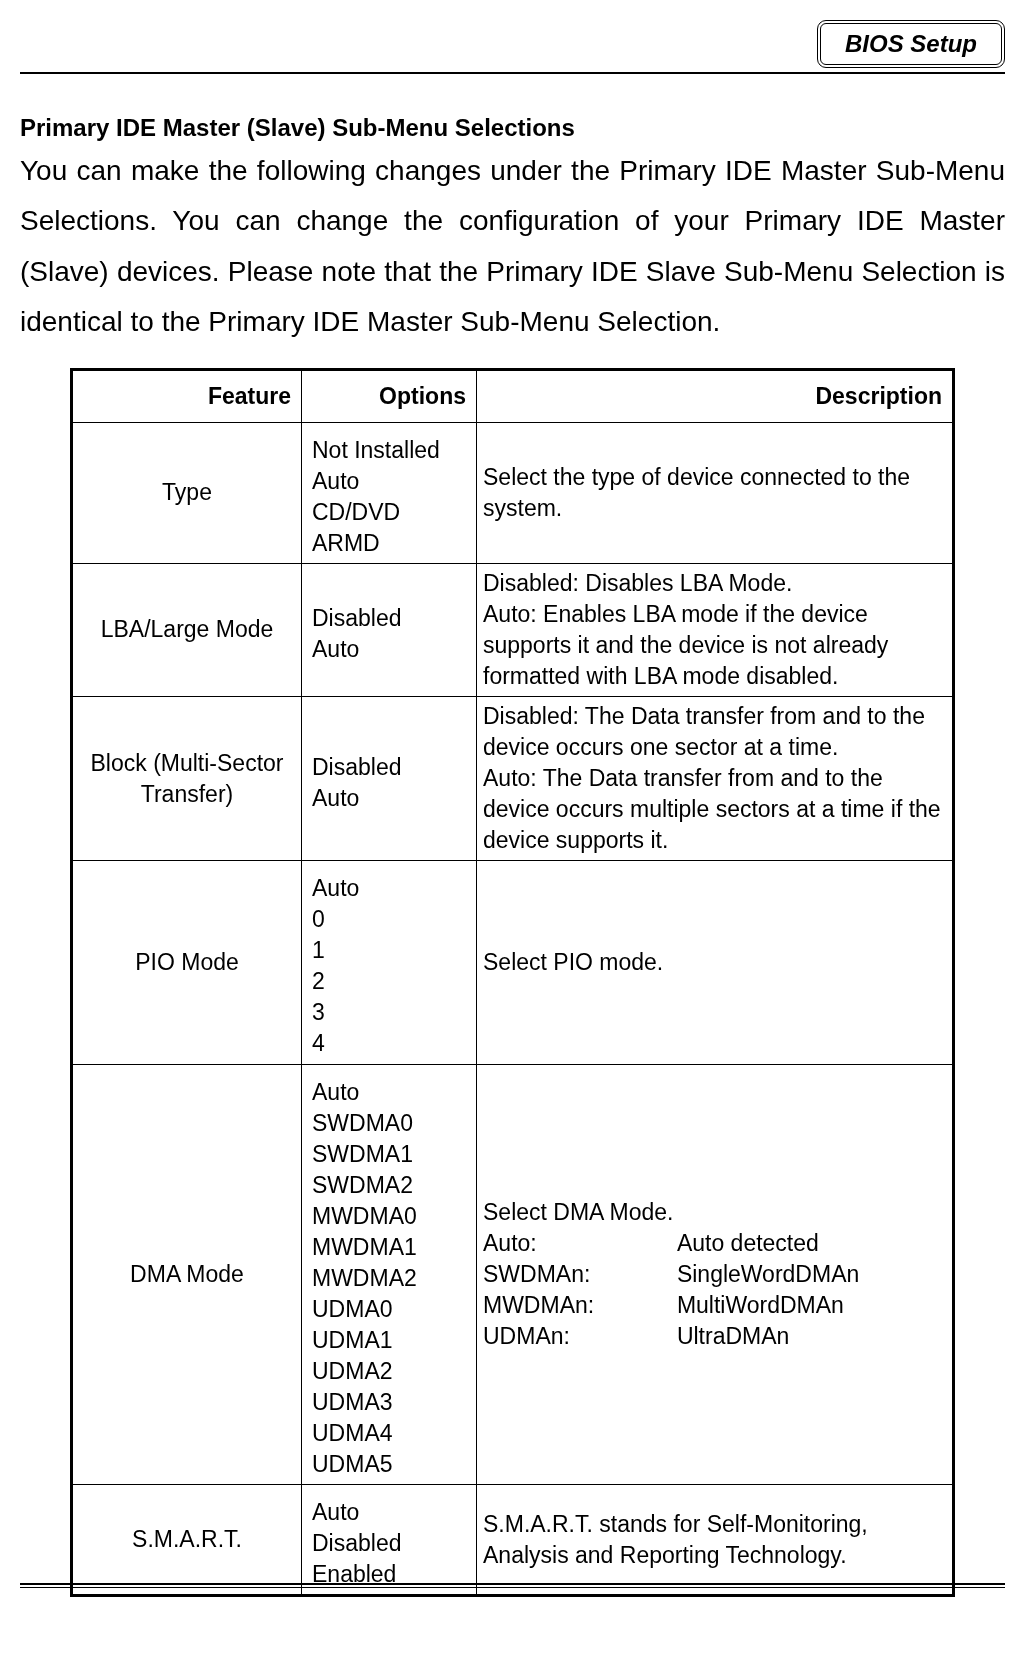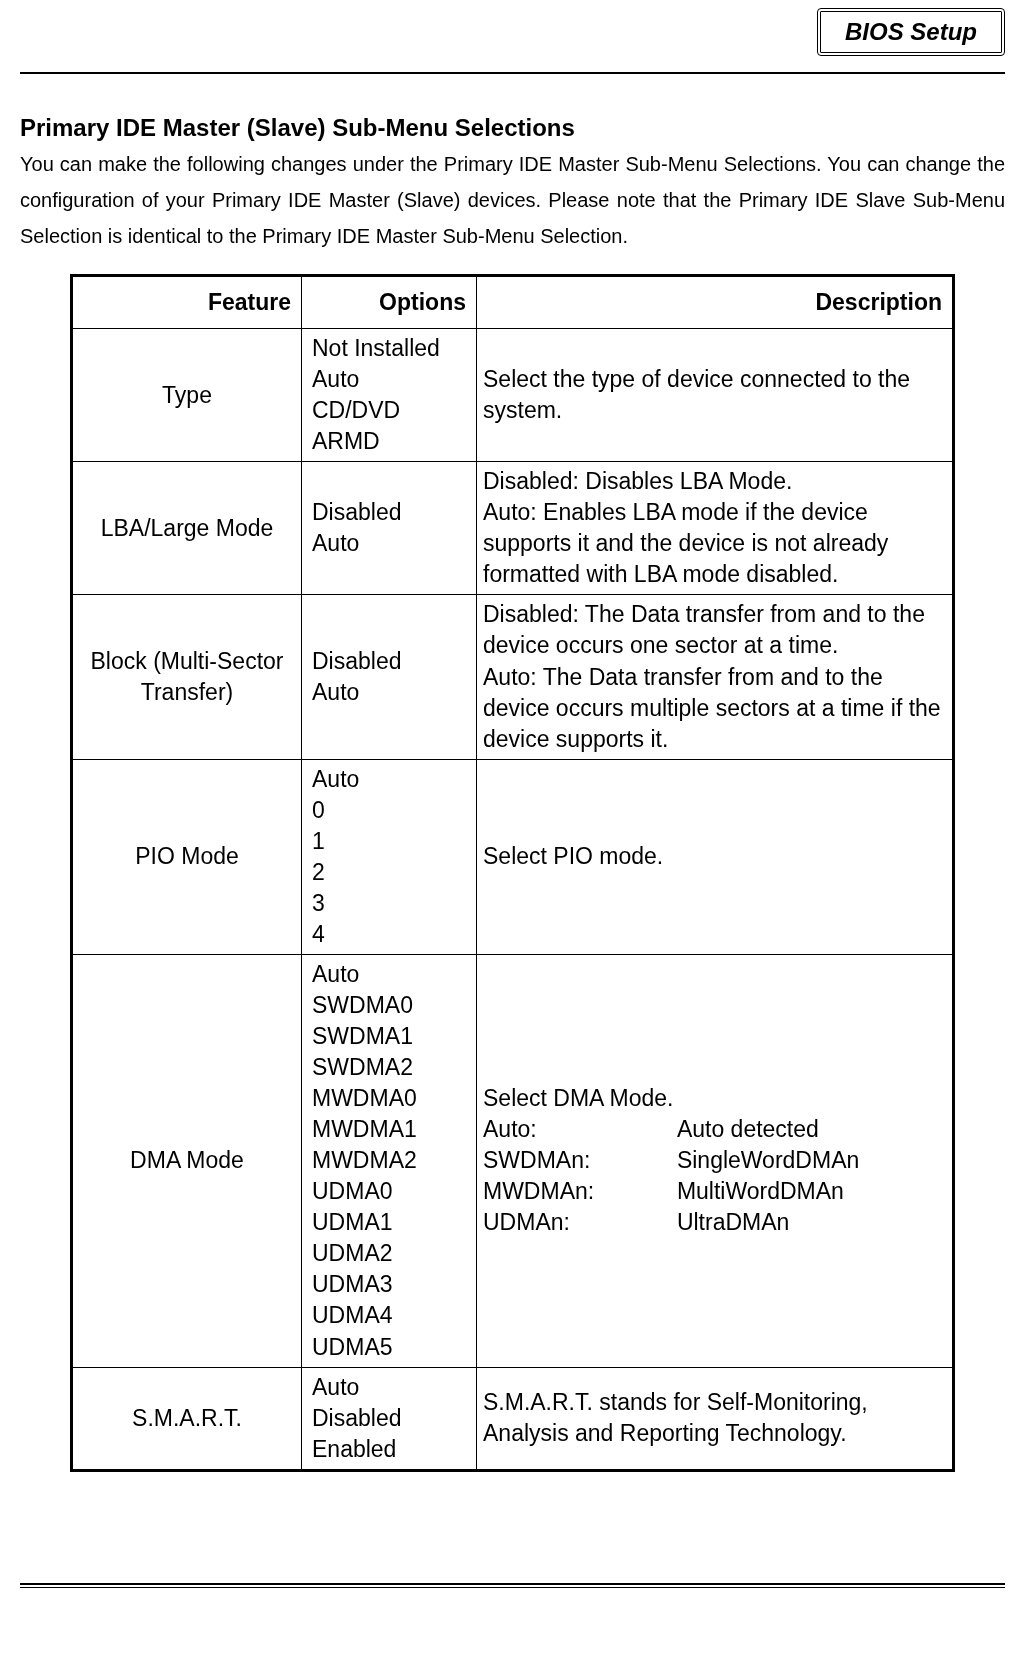--- a/index.html
+++ b/index.html
@@ -11,42 +11,42 @@
       font-family: Arial, Helvetica, sans-serif;
       width: 1025px;
       height: 1658px;
       padding: 20px 20px 30px 20px;
       background: white;
       color: black;
       position: relative;
     }
     .header-tag {
       position: absolute;
-      top: 8px;
+      top: 20px;
       right: 20px;
       border: 4px double black;
-      border-radius: 4px;
+      border-radius: 9px;
       padding: 6px 24px;
       font-style: italic;
       font-weight: bold;
       font-size: 24px;
     }
     .top-rule {
       border: none;
       border-top: 2px solid black;
       margin-top: 52px;
       margin-bottom: 40px;
     }
     .section-heading {
       font-weight: bold;
       font-size: 24px;
       margin-bottom: 4px;
     }
     .intro-text {
-      font-size: 20px;
+      font-size: 28px;
       line-height: 1.8;
       text-align: justify;
       margin-bottom: 20px;
     }
     .table-wrap {
       margin: 0 50px;
     }
     table {
       width: 100%;
       border-collapse: collapse;
@@ -65,21 +65,21 @@
       padding: 10px;
     }
     td.feature-cell {
       text-align: center;
       width: 230px;
     }
     td.options-cell {
       text-align: left;
       width: 175px;
       vertical-align: top;
-      padding-top: 4px;
+      padding-top: 12px;
       padding-bottom: 4px;
     }
     td.options-cell.vmid {
       vertical-align: middle;
     }
     td.desc-cell {
       text-align: left;
       padding-left: 6px;
     }
     .dma-desc {

